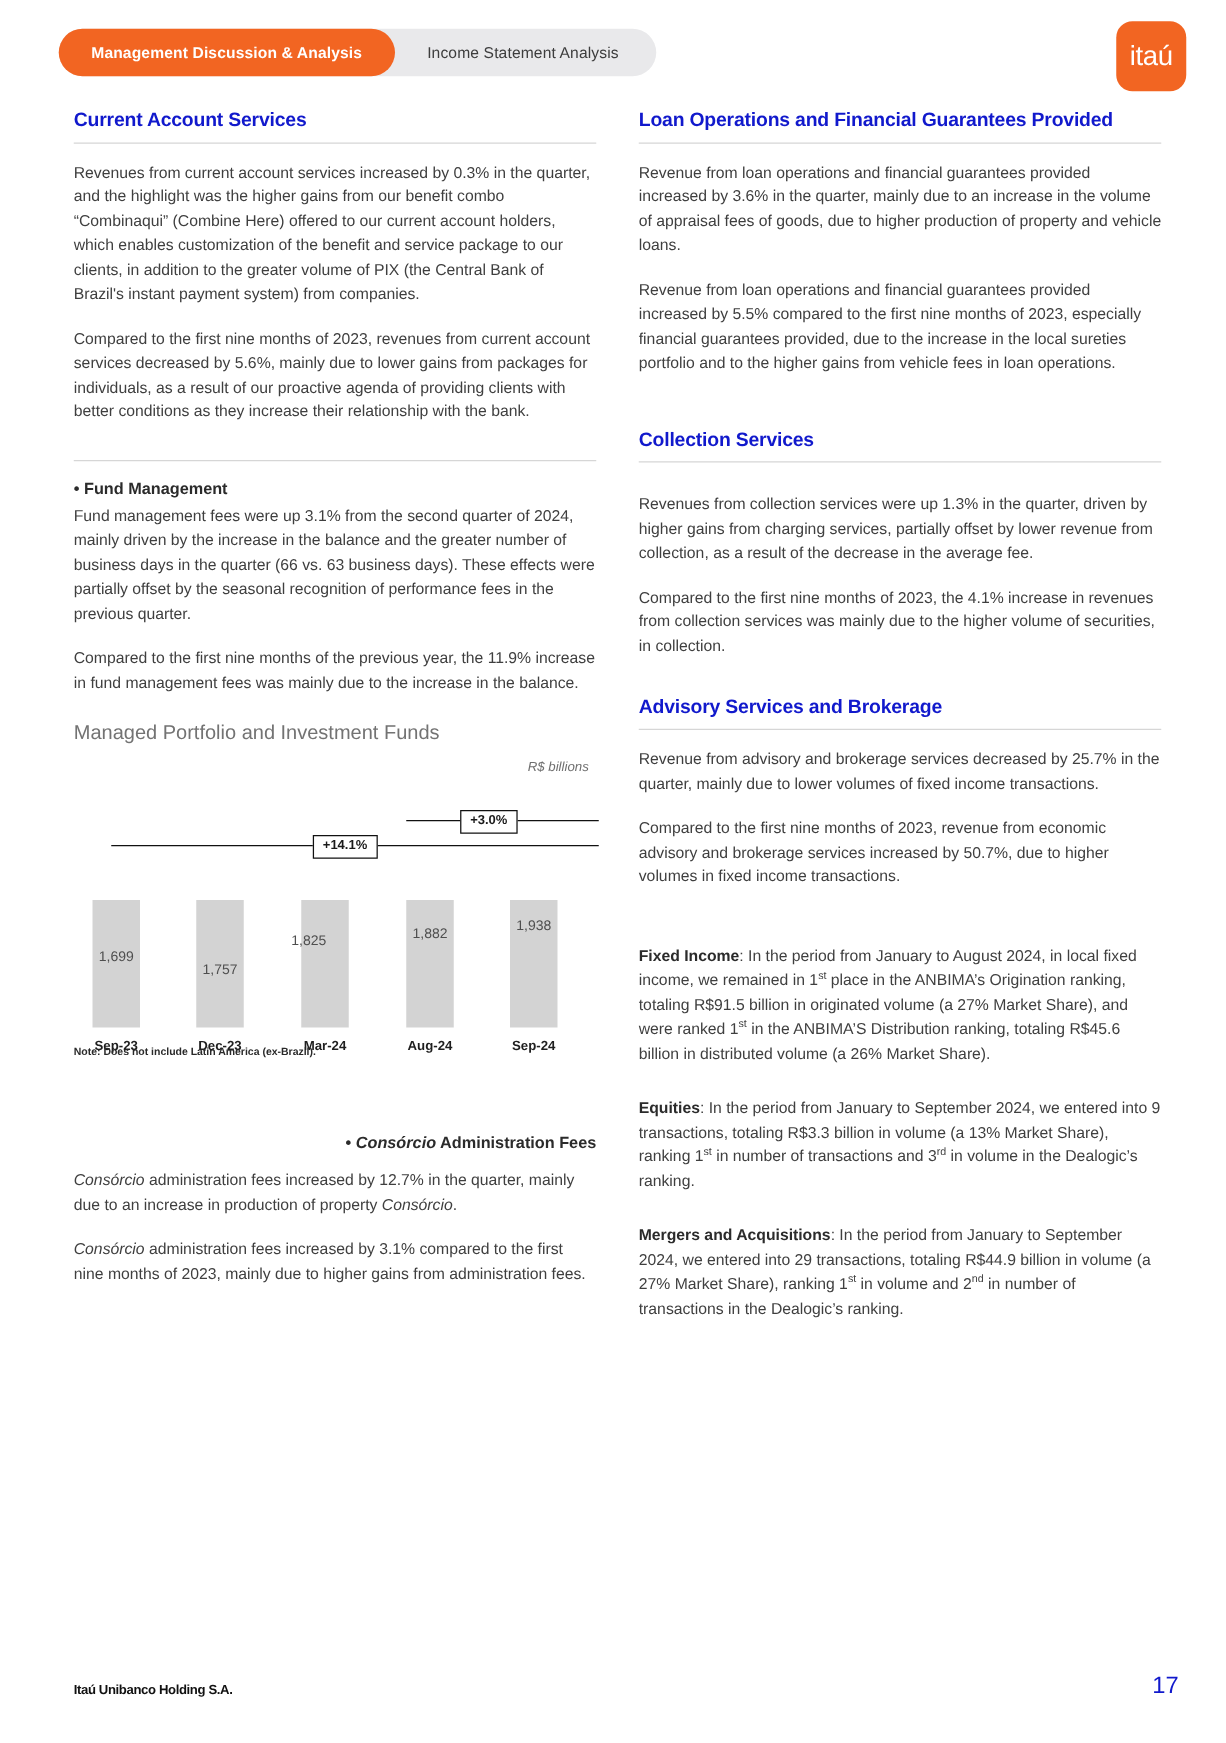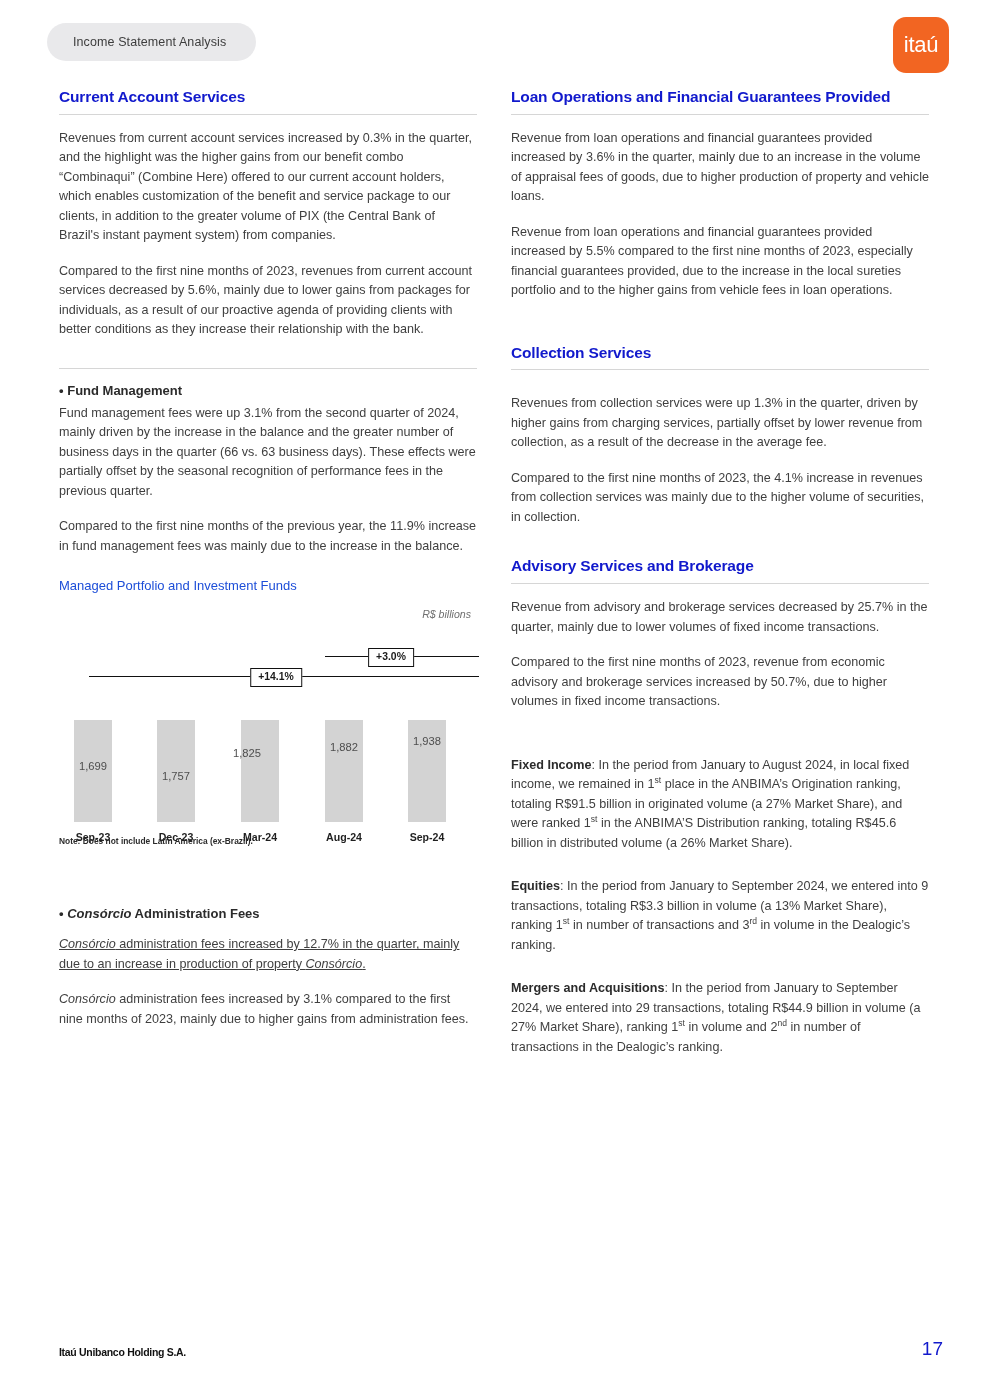--- a/index.html
+++ b/index.html
@@ -113,22 +113,22 @@
   .lead { font-weight: bold; color: #2b2b2b; }
 
   
   .chart-wrap {
     position: relative;
     margin-top: 22px;
     width: 418px;
     height: 290px;
   }
   .chart-title {
-    font-size: 13px;
-    color: #1d4ed8;
+    font-size: 16px;
+    color: #737373;
     margin: 0;
   }
   .chart-unit {
     position: absolute;
     right: 6px;
     top: 30px;
     font-size: 10.6px;
     font-style: italic;
     color: #6f6f6f;
   }
@@ -210,20 +210,23 @@
     font-size: 19px;
     font-weight: normal;
     color: #1119cc;
   }
 </style>
 </head>
 <body>
 
 <div class="header">
   <div class="tabbar">
+    <div class="tab active">
+      <span>Management Discussion &amp; Analysis</span>
+    </div>
     <div class="tab">
       <span>Income Statement Analysis</span>
     </div>
   </div>
   <div class="logo">
     <span class="logo-text">itaú</span>
   </div>
 </div>
 
 <div class="col col-left">
@@ -269,25 +272,25 @@
 
         <div class="cat-lab" style="left:34px;  top:203px;">Sep-23</div>
         <div class="cat-lab" style="left:117px; top:203px;">Dec-23</div>
         <div class="cat-lab" style="left:201px; top:203px;">Mar-24</div>
         <div class="cat-lab" style="left:285px; top:203px;">Aug-24</div>
         <div class="cat-lab" style="left:368px; top:203px;">Sep-24</div>
       </div>
       <div class="chart-note">Note: Does not include Latin America (ex-Brazil).</div>
     </div>
 
-    <p class="bullet-head" style="margin-top:38px;">
+    <p class="bullet-head" style="margin-top:38px;text-align:right;">
       <span class="dot">•</span>
       <span class="ital">Consórcio</span><span> Administration Fees</span>
     </p>
-    <p class="body" style="margin-top:14px;text-decoration:underline;"><span class="ital">Consórcio</span><span> administration fees increased by 12.7% in the quarter, mainly due to an increase in production of property </span><span class="ital">Consórcio</span><span>.</span></p>
+    <p class="body" style="margin-top:14px;"><span class="ital">Consórcio</span><span> administration fees increased by 12.7% in the quarter, mainly due to an increase in production of property </span><span class="ital">Consórcio</span><span>.</span></p>
     <p class="body"><span class="ital">Consórcio</span><span> administration fees increased by  3.1% compared to the first nine months of 2023, mainly due to higher gains from administration fees.</span></p>
   </div>
 
 </div>
 
 <div class="col col-right">
 
   <div class="block">
     <h2 class="section">Loan Operations and Financial Guarantees Provided</h2>
     <div class="rule"></div>

